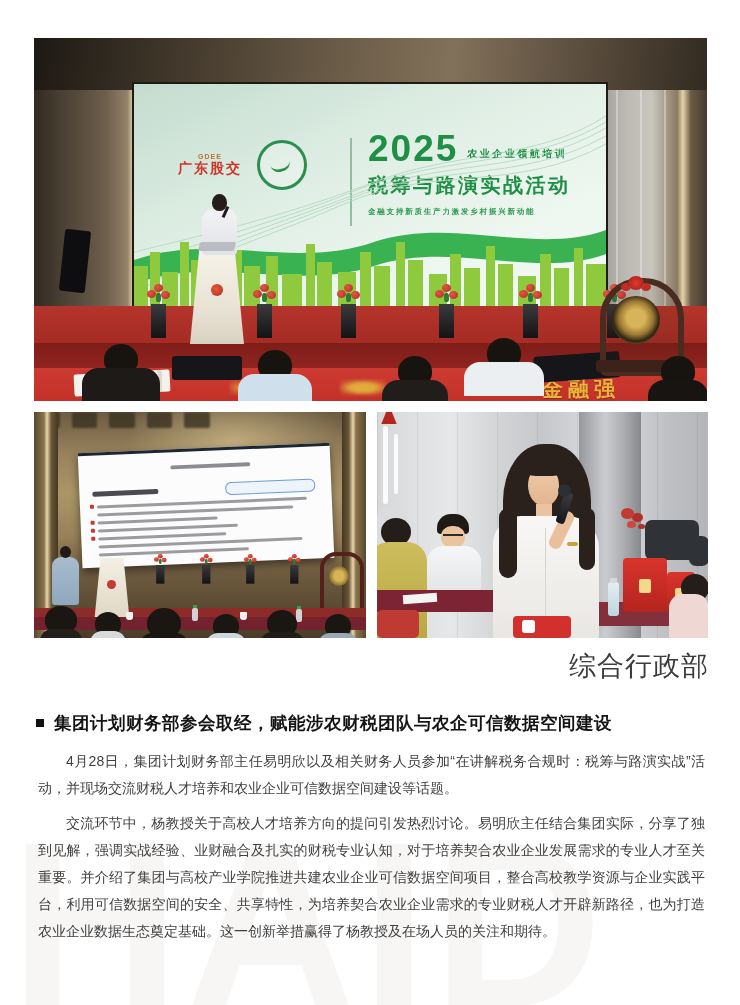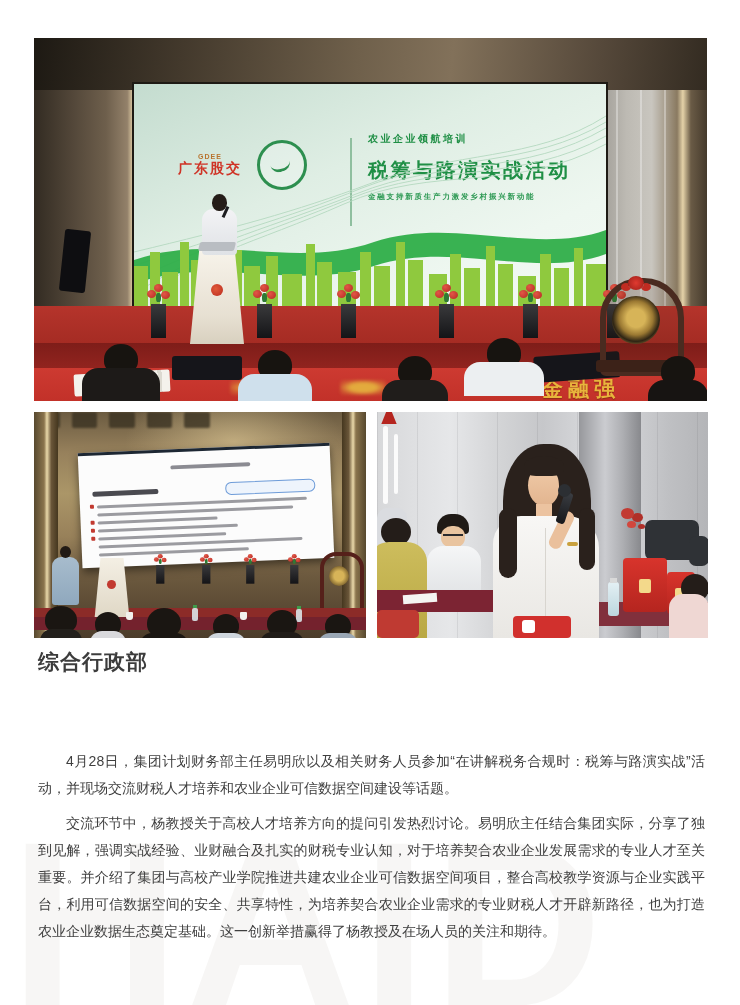--- a/index.html
+++ b/index.html
@@ -179,21 +179,21 @@
   .pr-bottle{left:231px;top:170px;width:11px;height:34px;background:linear-gradient(180deg,#e4f0f4,#bcd6de);
      border-radius:3px;z-index:7;}
   .pr-bottle:before{content:"";position:absolute;left:2px;top:-4px;width:7px;height:5px;background:#d9d9d9;}
   .pink-shoulder{left:292px;top:182px;width:40px;height:44px;background:#efd7d3;border-radius:14px 14px 0 0;z-index:7;}
   .pink-hair{left:304px;top:162px;width:28px;height:28px;background:#241d19;border-radius:50%;z-index:7;}
   .redbox-bottom{left:136px;top:204px;width:58px;height:22px;background:#d1302d;border-radius:4px;z-index:8;}
   .redbox-bottom:after{content:"";position:absolute;left:9px;top:4px;width:13px;height:13px;background:#fff;border-radius:3px;}
 
   
   .meta{position:absolute;left:38px;right:31px;top:648px;height:56px;z-index:2;}
-  .dept{font-family:"Liberation Serif","DejaVu Serif",serif;font-size:21px;font-weight:700;color:#3c3c3c;letter-spacing:1px;}
+  .dept{font-family:"Liberation Serif","DejaVu Serif",serif;font-size:27px;font-weight:400;color:#3c3c3c;letter-spacing:1px;text-align:right;}
   .date{font-family:"Liberation Serif","DejaVu Serif",serif;font-size:13px;color:#4a4a4a;margin-top:7px;letter-spacing:2px;}
   .badge{position:absolute;right:0;top:3px;background:#1d2b4d;color:#ffffff;
      font-family:"Liberation Serif","DejaVu Serif",serif;font-weight:700;font-size:20px;
      padding:2px 13px 5px;border-radius:10px;letter-spacing:1px;}
   .headline{position:absolute;left:36px;right:36px;top:711px;margin:0;font-size:17.5px;font-weight:800;color:#141414;
      letter-spacing:.5px;display:flex;align-items:center;gap:10px;z-index:2;
      font-family:"Liberation Sans","DejaVu Sans",sans-serif;}
   .bullet{width:8px;height:8px;background:#111;display:inline-block;flex:none;}
   .bodytext{position:absolute;left:38px;right:35px;top:748px;font-size:14px;line-height:27px;color:#3f3f3f;
      text-align:justify;z-index:2;}
@@ -218,20 +218,21 @@
         <div>
           <span class="gd-mark"></span>
           <span class="gd-abbr">GDEE</span>
           <span class="gd-name">广东股交</span>
         </div>
         <div class="seal"></div>
       </div>
       <div class="abs scr-divider"></div>
       <div class="scr-titles">
         <div class="scr-year-row">
+          <span class="scr-year">2025</span>
           <span class="scr-tagline">农业企业领航培训</span>
         </div>
         <div class="scr-title">税筹与路演实战活动</div>
         <div class="scr-subtitle">金融支持新质生产力激发乡村振兴新动能</div>
       </div>
     </div>
 
     <svg class="abs scr-art" viewBox="0 0 472 224">
       <g fill="none" stroke="#b5d9c0" stroke-width="1" opacity="0.9">
         <path d="M0,224 C60,170 120,160 210,120 C300,80 380,110 472,60"></path>
@@ -519,20 +520,24 @@
     <div class="abs pr-bottle"></div>
     <div class="abs pink-hair"></div>
     <div class="abs pink-shoulder"></div>
     <div class="abs redbox-bottom"></div>
   </figure>
 
   <div class="meta">
     <div class="dept">综合行政部</div>
   </div>
 
+  <h1 class="headline">
+    <span class="bullet"></span>
+    <span>集团计划财务部参会取经，赋能涉农财税团队与农企可信数据空间建设</span>
+  </h1>
 
   <div class="bodytext">
     <p>4月28日，集团计划财务部主任易明欣以及相关财务人员参加“在讲解税务合规时：税筹与路演实战”活动，并现场交流财税人才培养和农业企业可信数据空间建设等话题。</p>
     <p>交流环节中，杨教授关于高校人才培养方向的提问引发热烈讨论。易明欣主任结合集团实际，分享了独到见解，强调实战经验、业财融合及扎实的财税专业认知，对于培养契合农业企业发展需求的专业人才至关重要。并介绍了集团与高校产业学院推进共建农业企业可信数据空间项目，整合高校教学资源与企业实践平台，利用可信数据空间的安全、共享特性，为培养契合农业企业需求的专业财税人才开辟新路径，也为打造农业企业数据生态奠定基础。这一创新举措赢得了杨教授及在场人员的关注和期待。</p>
 
   </div>
 
 </div>
 
 </body></html>

